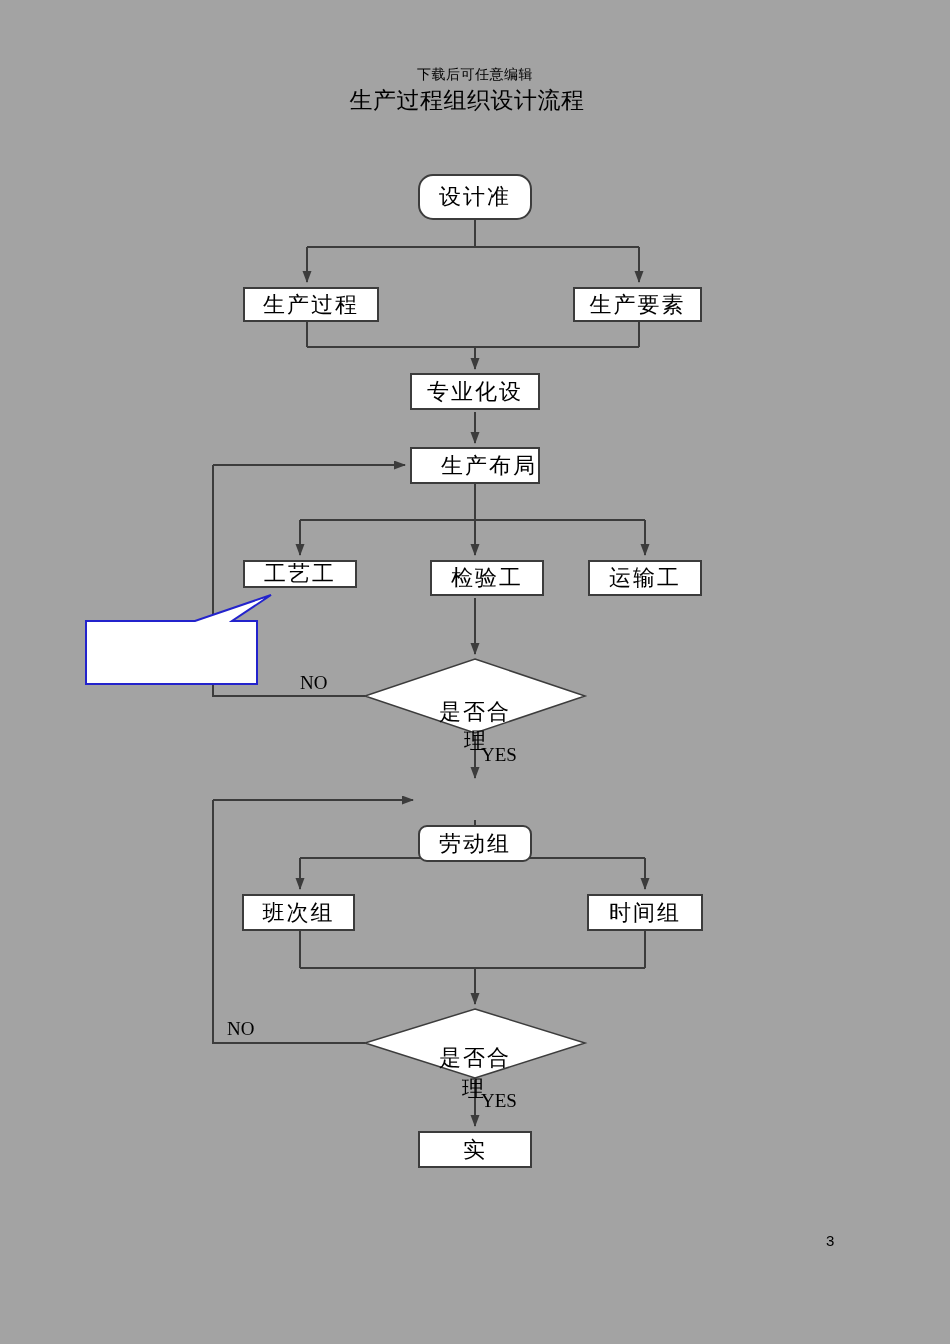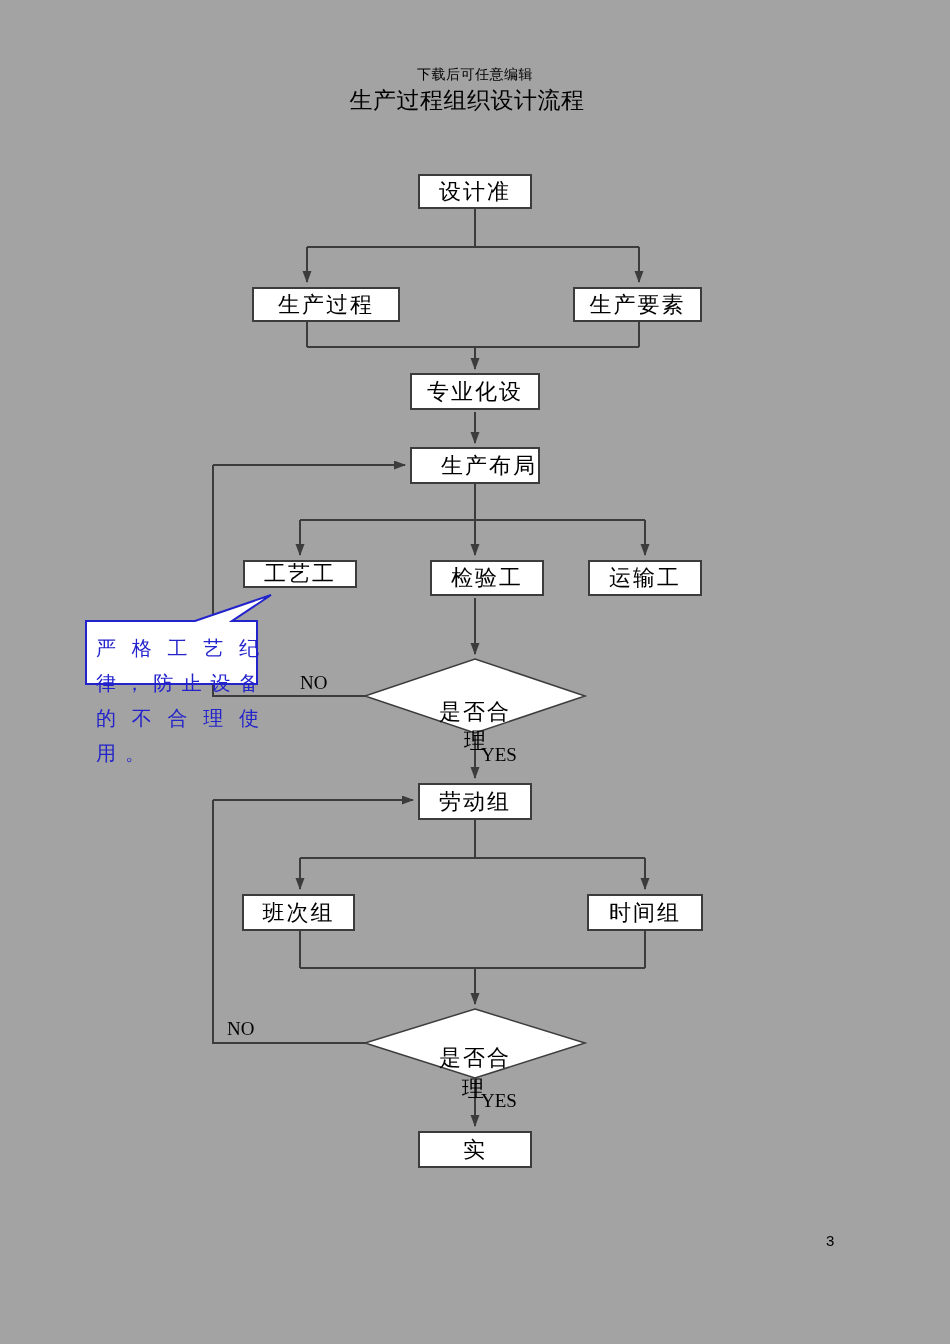--- a/index.html
+++ b/index.html
@@ -59,45 +59,39 @@
       <line x1="475" y1="1080" x2="475" y2="1126" marker-end="url(#ah)"></line>
     </g>
     <polygon points="475,659 585,696 475,733 365,696" fill="#ffffff" stroke="#3c3c3c" stroke-width="1.5"></polygon>
     <polygon points="475,1009 585,1043 475,1078 365,1043" fill="#ffffff" stroke="#3c3c3c" stroke-width="1.5"></polygon>
     <path d="M86,621 H195 L271,595 L232,621 H257 V684 H86 Z" fill="#ffffff" stroke="#2323cc" stroke-width="2"></path>
   </svg>
 
   <div class="lbl header-note">下载后可任意编辑</div>
   <div class="lbl doc-title">生产过程组织设计流程</div>
 
-  <div class="node" style="left:418px;top:174px;width:114px;height:35px;">设计准</div>
-  <div class="node" style="left:252px;top:287px;width:148px;height:35px;">生产过程</div>
+  <div class="node" style="left:418px;top:174px;width:114px;height:46px;border-radius:15px;">设计准</div>
+  <div class="node" style="left:243px;top:287px;width:136px;height:35px;">生产过程</div>
   <div class="node" style="left:573px;top:287px;width:129px;height:35px;">生产要素</div>
   <div class="node" style="left:410px;top:373px;width:130px;height:37px;">专业化设</div>
   <div class="node" style="left:410px;top:447px;width:130px;height:37px;padding-left:28px;">生产布局</div>
   <div class="node" style="left:243px;top:560px;width:114px;height:28px;">工艺工</div>
   <div class="node" style="left:418px;top:560px;width:114px;height:36px;margin-left:12px;">检验工</div>
   <div class="node" style="left:588px;top:560px;width:114px;height:36px;">运输工</div>
-  <div class="node" style="left:418px;top:783px;width:114px;height:37px;">劳动组</div>
+  <div class="node" style="left:418px;top:825px;width:114px;height:37px;border-radius:9px;">劳动组</div>
   <div class="node" style="left:242px;top:894px;width:113px;height:37px;">班次组</div>
   <div class="node" style="left:587px;top:894px;width:116px;height:37px;">时间组</div>
   <div class="node" style="left:418px;top:1131px;width:114px;height:37px;">实</div>
 
   <div class="lbl dtext" style="left:405px;top:697px;width:140px;">是否合</div>
   <div class="lbl dtext" style="left:464px;top:726px;">理</div>
   <div class="lbl yn" style="left:300px;top:672px;">NO</div>
   <div class="lbl yn" style="left:481px;top:744px;">YES</div>
 
   <div class="lbl dtext" style="left:405px;top:1043px;width:140px;">是否合</div>
   <div class="lbl dtext" style="left:462px;top:1074px;">理</div>
   <div class="lbl yn" style="left:227px;top:1018px;">NO</div>
   <div class="lbl yn" style="left:481px;top:1090px;">YES</div>
 
-  <div class="callout-text">
-    <div class="callout-line">严格工艺纪</div>
-    <div class="callout-line">律，防止设备</div>
-    <div class="callout-line">的不合理使</div>
-    <div class="callout-line last">用。</div>
-  </div>
 
   <div class="lbl pagenum" style="left:826px;top:1232px;">3</div>
 
 </div>
 
 </body></html>

